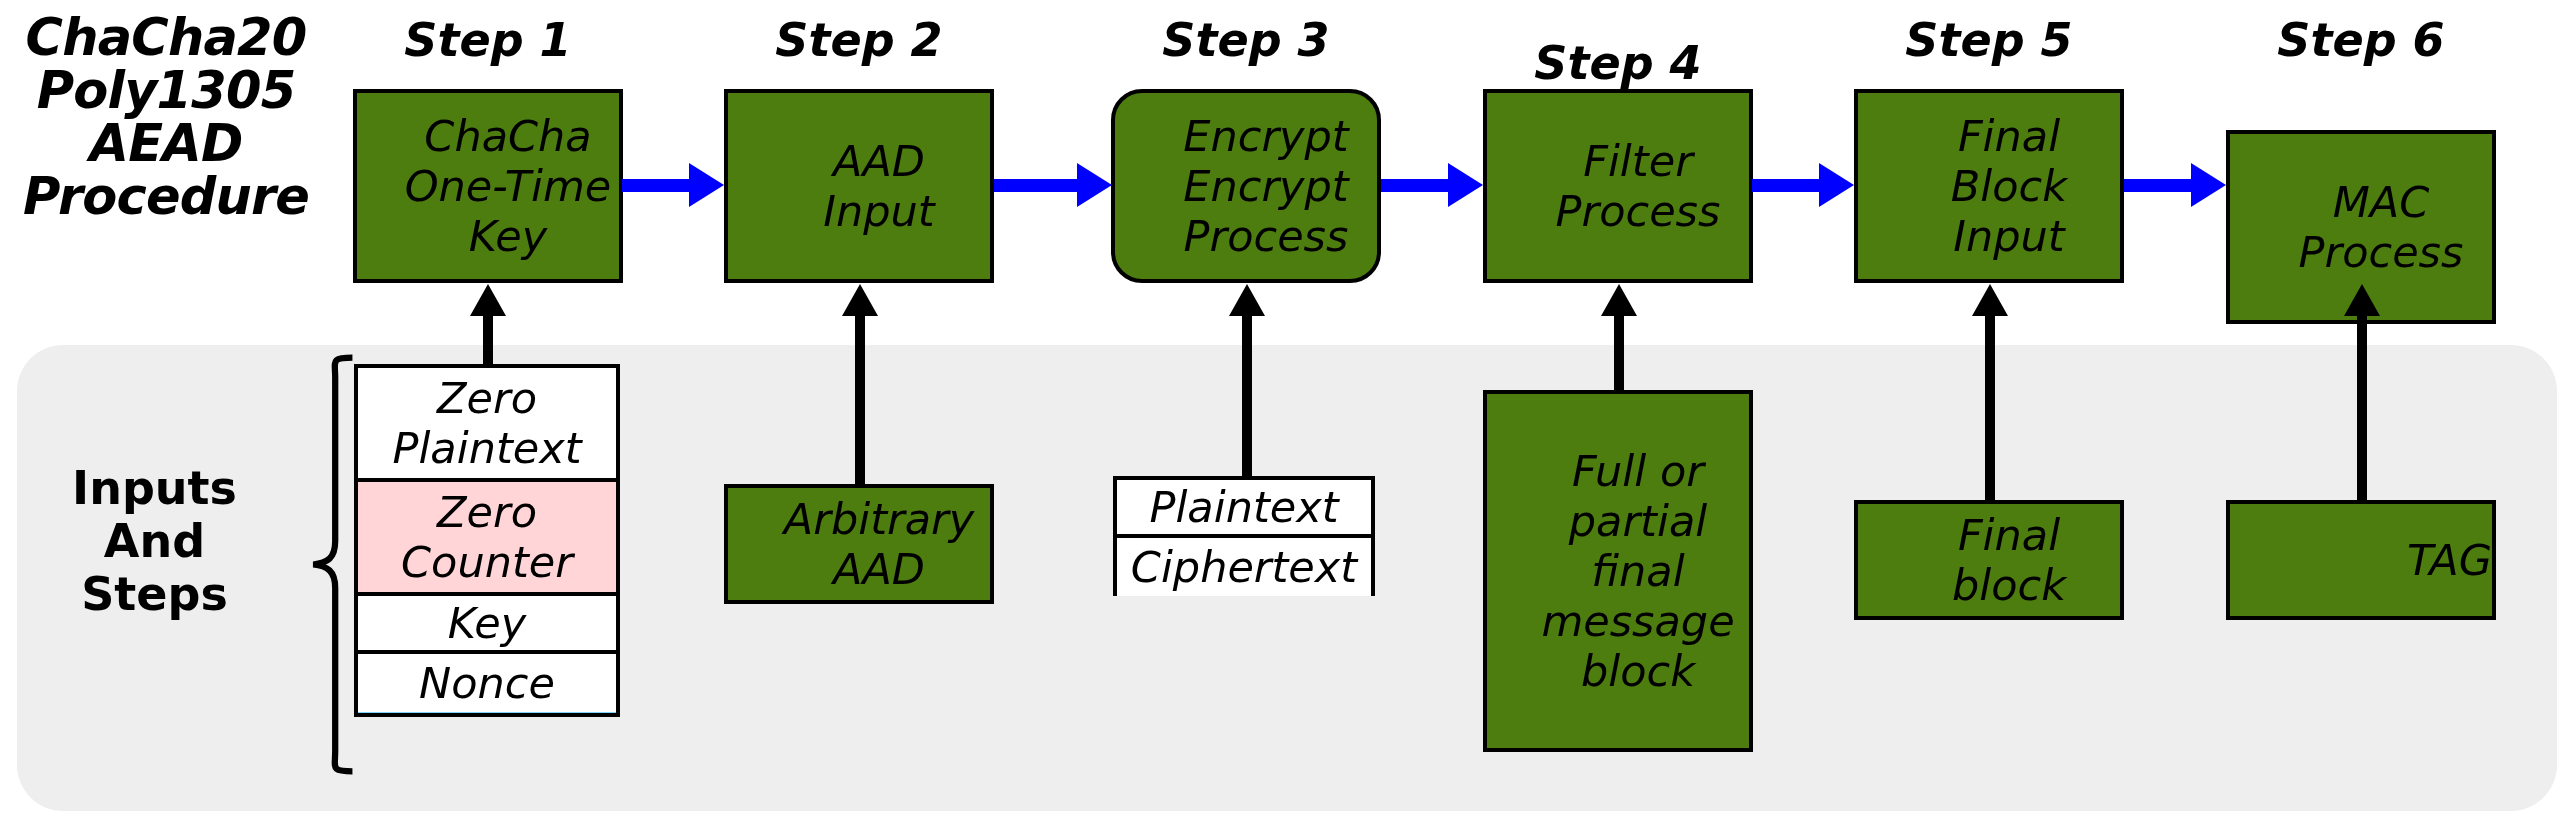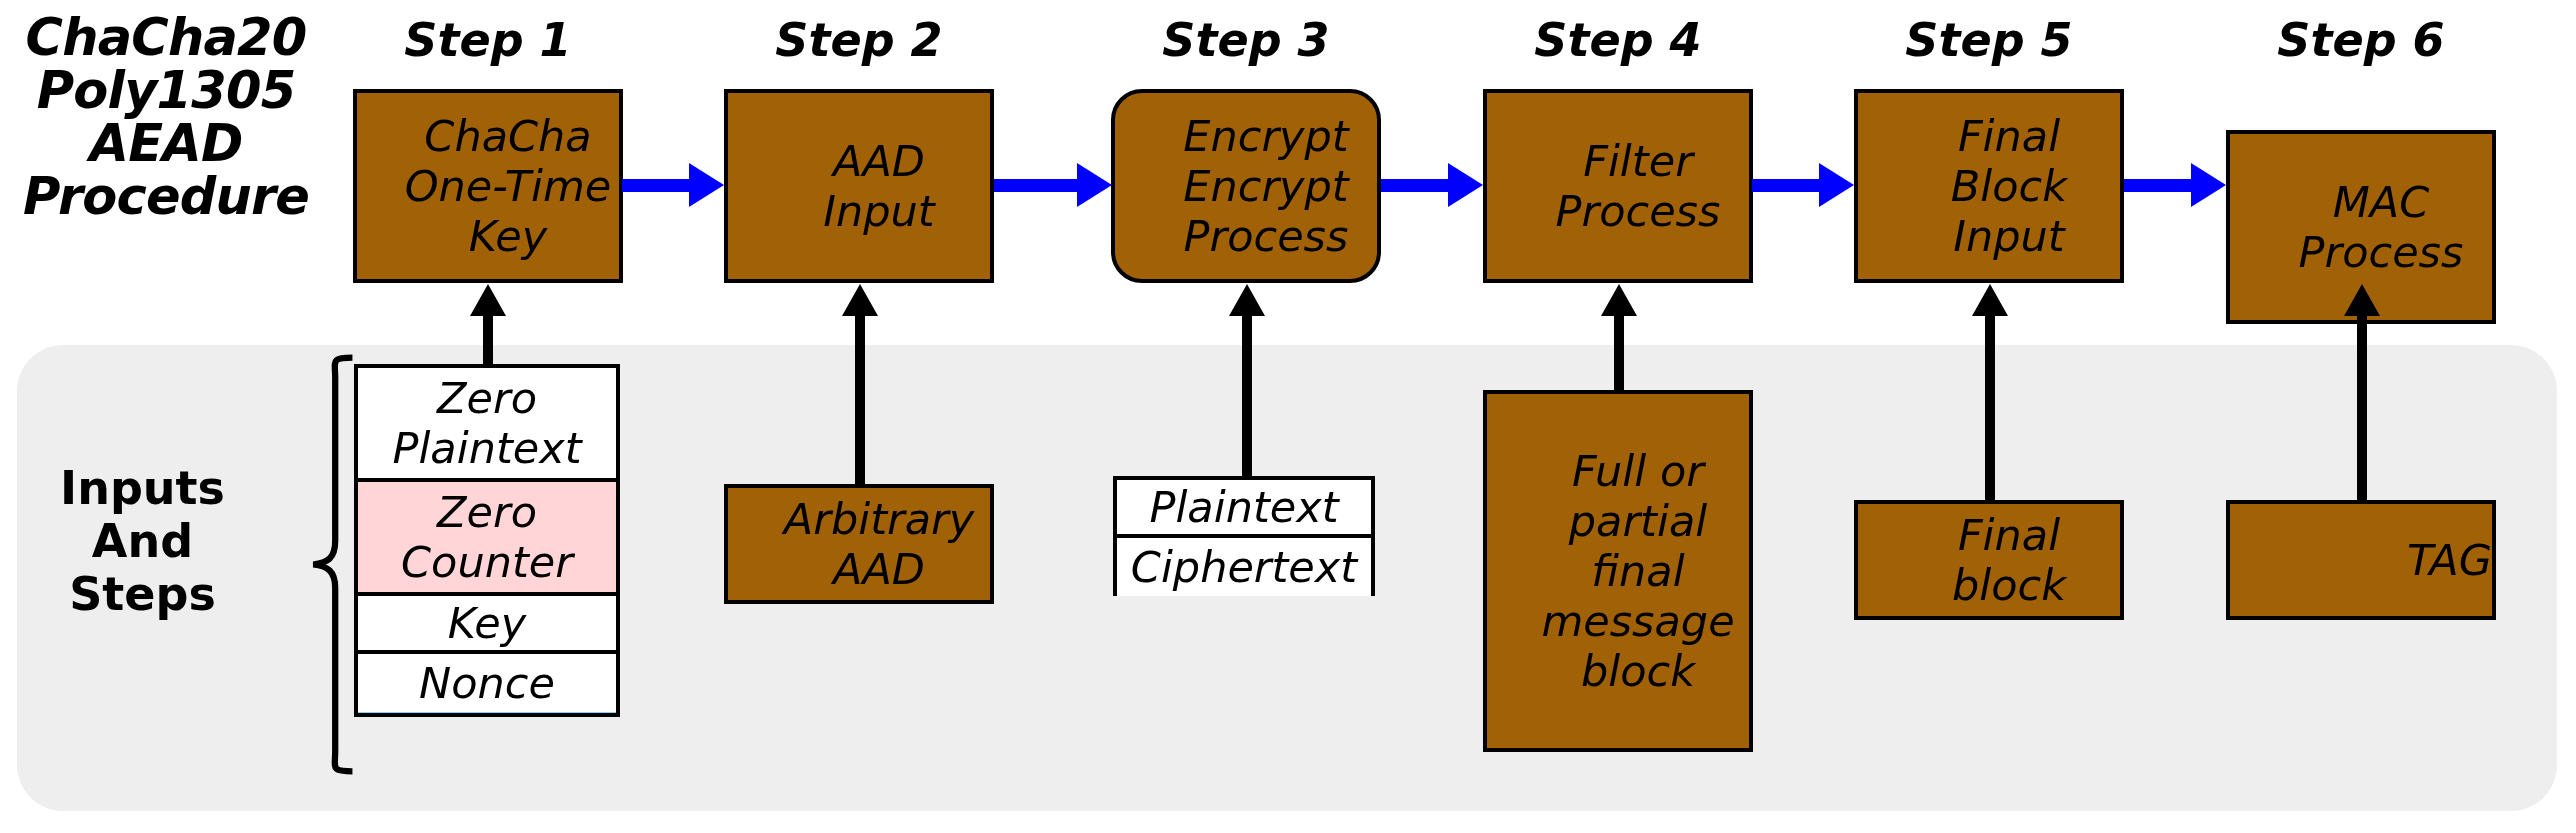--- a/index.html
+++ b/index.html
@@ -22,30 +22,30 @@
     font-size:51px; line-height:53px;
     text-align:center; color:#000000; letter-spacing:-0.8px;
   }
   .steplabel{
     position:absolute; top:17.4px;
     font-weight:bold; font-style:italic;
     font-size:46px; line-height:47px;
     text-align:center; color:#000000;
   }
   .inputs-label{
-    position:absolute; left:24px; top:462px; width:237px;
+    position:absolute; left:36px; top:462px; width:237px;
     font-weight:bold; font-style:normal;
     font-size:46px; line-height:53px;
     text-align:center; color:#000000;
   }
 
   
   .box{
     position:absolute;
-    background:#a16207;
+    background:#4d7c0f;
     border:4.7px solid #000000;
     box-sizing:border-box;
     display:flex; flex-direction:column;
     align-items:center; justify-content:center;
     font-style:italic; font-weight:normal;
     font-size:43px; line-height:50px;
     color:#000000; text-align:center;padding-left:40px;
   }
   .box .ln{display:block;white-space:nowrap;}
 
@@ -126,21 +126,21 @@
 
   <div class="brace" style="left:307px; top:351px;">
     <svg width="47" height="427" viewBox="0 0 60 540">
       <path d="M58 6 C30 6 36 10 36 32 L36 240 C36 262 26 268 8 270 C26 272 36 278 36 300 L36 508 C36 530 30 534 58 534" fill="none" stroke="#000000" stroke-width="8" stroke-linecap="butt" stroke-linejoin="miter"></path>
     </svg>
   </div>
 
   <div class="steplabel" style="left:353px;width:270px;">Step 1</div>
   <div class="steplabel" style="left:724px;width:270px;">Step 2</div>
   <div class="steplabel" style="left:1111px;width:270px;">Step 3</div>
-  <div class="steplabel" style="left:1483px;width:270px;">Step 4</div>
+  <div class="steplabel" style="left:1483px;width:270px;margin-top:23px;">Step 4</div>
   <div class="steplabel" style="left:1854px;width:270px;">Step 5</div>
   <div class="steplabel" style="left:2226px;width:270px;">Step 6</div>
 
   <div class="box" style="left:353px;  top:89px; width:270px; height:194px;">
     <span class="ln">ChaCha</span>
     <span class="ln">One-Time</span>
     <span class="ln">Key</span>
   </div>
 
   <div class="box" style="left:724px;  top:89px; width:270px; height:194px;">

